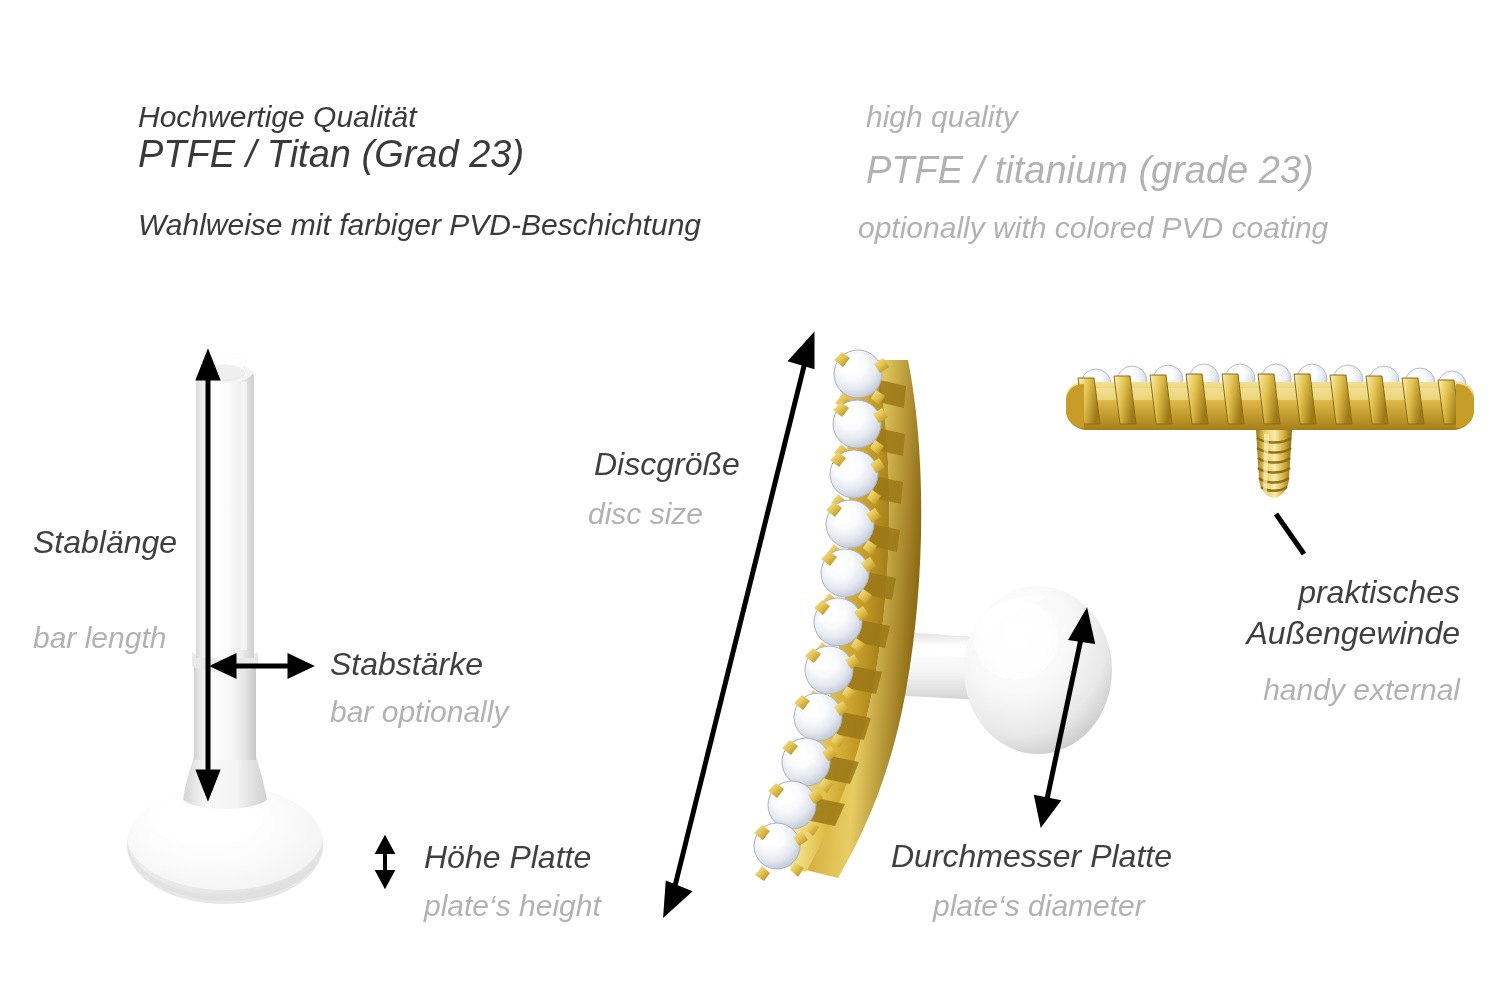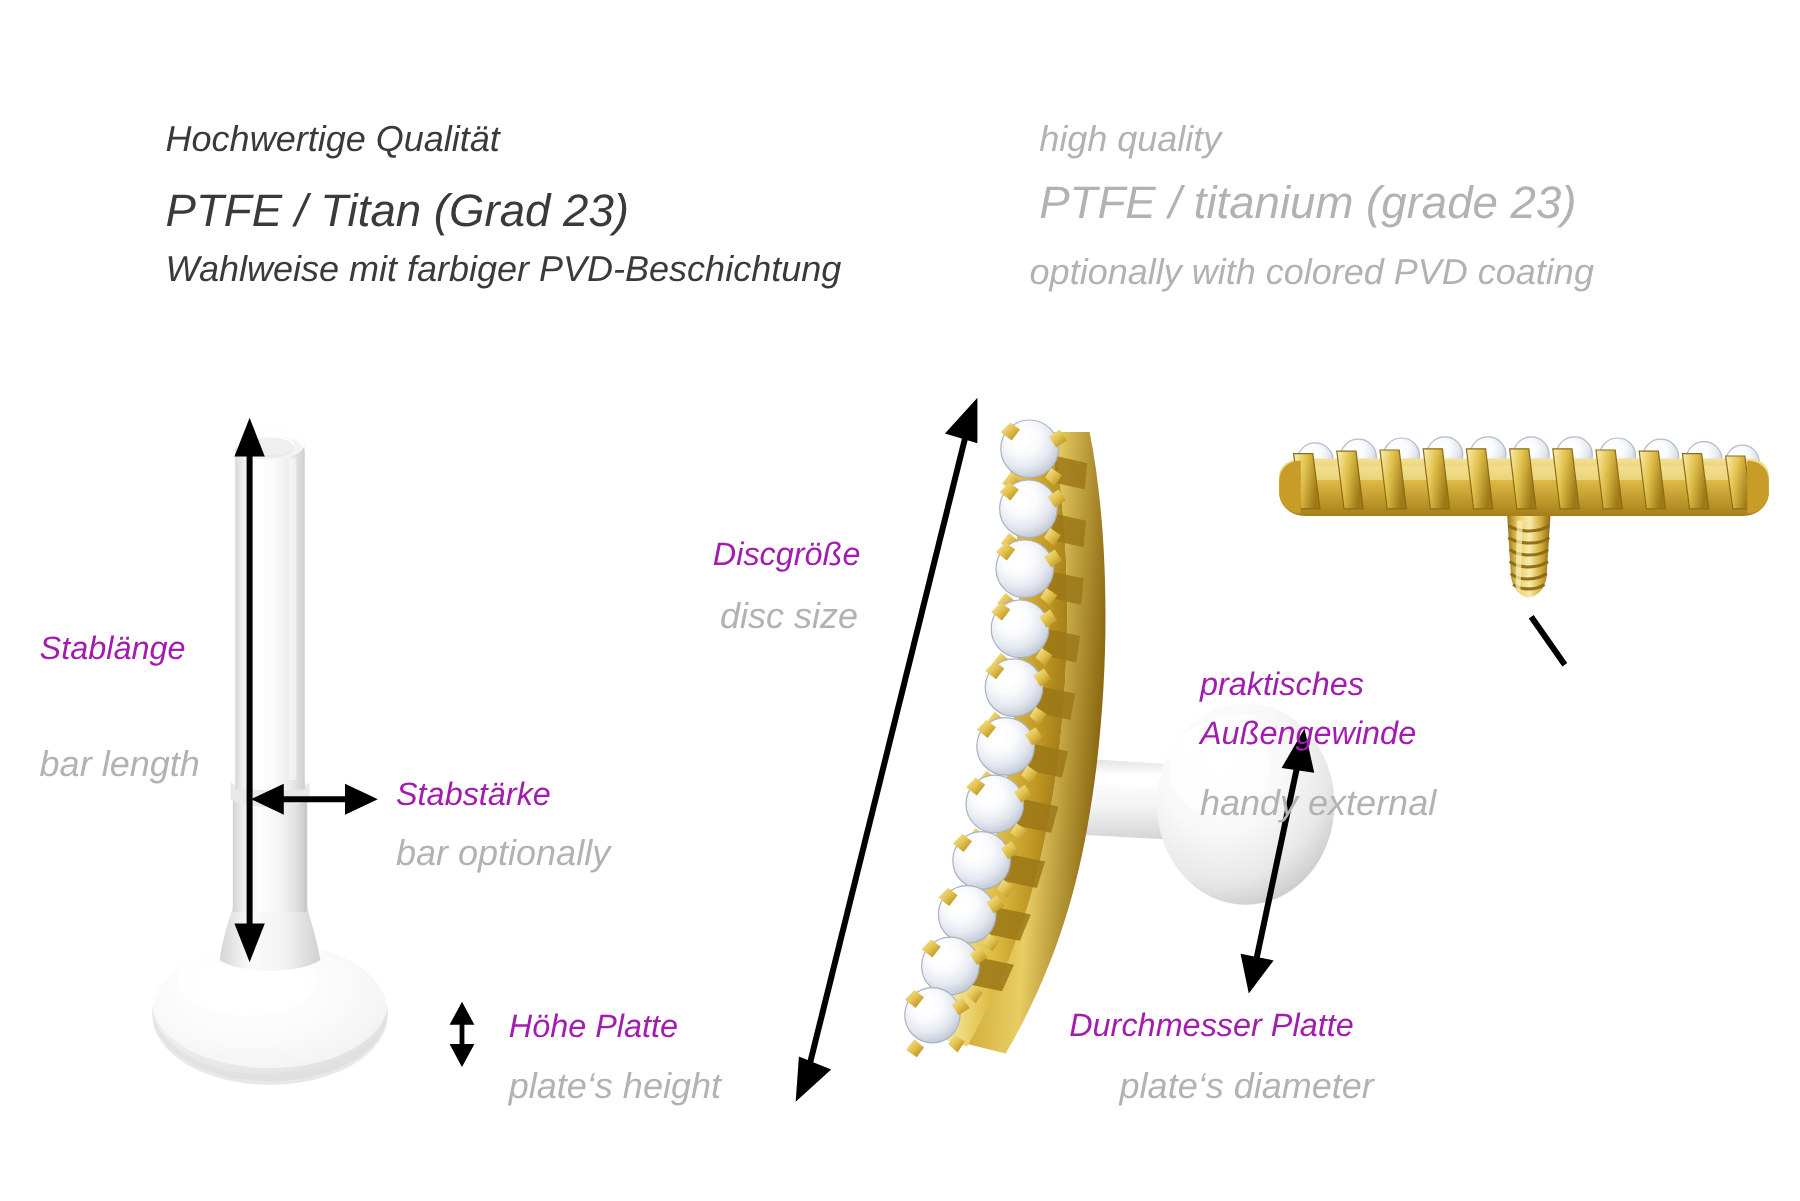--- a/index.html
+++ b/index.html
@@ -8,33 +8,33 @@
     width:1500px;height:1001px;position:relative;overflow:hidden;
     font-family:"Liberation Sans","DejaVu Sans",sans-serif;
     background:#ffffff;
   }
   .stage{position:absolute;left:0;top:0;width:1500px;height:935px;border-radius:17px;}
   .tx{position:absolute;font-style:italic;white-space:nowrap;line-height:1.06;}
   .de{color:#3a3a3a;}
   .en{color:#b2b2b2;}
   .hdr-sm{font-size:30px;}
   .hdr-lg{font-size:38px;}
-  .lbl-de{font-size:27px;color:#a21caf;}
+  .lbl-de{font-size:32px;color:#404040;}
   .lbl-en{font-size:30px;color:#b2b2b2;}
-  .ralign{text-align:left;}
+  .ralign{text-align:right;margin-top:20px;}
   svg{display:block;overflow:visible;}
   .svgwrap{position:absolute;}
 </style>
 </head>
 <body>
 
 <div class="stage">
 
   <div class="tx de hdr-sm" style="left:138px;top:101px;">Hochwertige Qualität</div>
-  <div class="tx de hdr-lg" style="left:138px;top:156px;">PTFE / Titan (Grad 23)</div>
+  <div class="tx de hdr-lg" style="left:138px;top:134px;">PTFE / Titan (Grad 23)</div>
   <div class="tx de hdr-sm" style="left:138px;top:209px;">Wahlweise mit farbiger PVD-Beschichtung</div>
 
   <div class="tx en hdr-sm" style="left:866px;top:101px;">high quality</div>
   <div class="tx en hdr-lg" style="left:866px;top:150px;">PTFE / titanium (grade 23)</div>
   <div class="tx en hdr-sm" style="left:858px;top:212px;">optionally with colored PVD coating</div>
 
   <div class="svgwrap" style="left:120px;top:330px;width:300px;height:580px;">
     <svg width="300" height="580" viewBox="0 0 300 580">
       <defs>
         <linearGradient id="barShaft" x1="0" y1="0" x2="1" y2="0">
@@ -311,21 +311,21 @@
     <svg width="90" height="220" viewBox="0 0 90 220">
       <g stroke="#000000" stroke-width="5" fill="#000000">
         <line x1="62" y1="26" x2="26" y2="196"></line>
         <polygon points="66,6 52,30 72,33"></polygon>
         <polygon points="22,214 17,190 37,194"></polygon>
       </g>
     </svg>
   </div>
 
   <div class="tx lbl-de" style="left:594px;top:448px;">Discgröße</div>
-  <div class="tx lbl-en" style="left:600px;top:498px;">disc size</div>
+  <div class="tx lbl-en" style="left:588px;top:498px;">disc size</div>
 
   <div class="tx lbl-de" style="left:891px;top:840px;">Durchmesser Platte</div>
   <div class="tx lbl-en" style="left:933px;top:890px;">plate‘s diameter</div>
 
   <div class="svgwrap" style="left:1060px;top:352px;width:420px;height:180px;">
     <svg width="420" height="180" viewBox="0 0 420 180">
       <defs>
         <linearGradient id="barTop" x1="0" y1="0" x2="0" y2="1">
           <stop offset="0%" stop-color="#f5e49b"></stop>
           <stop offset="35%" stop-color="#e6c553"></stop>

